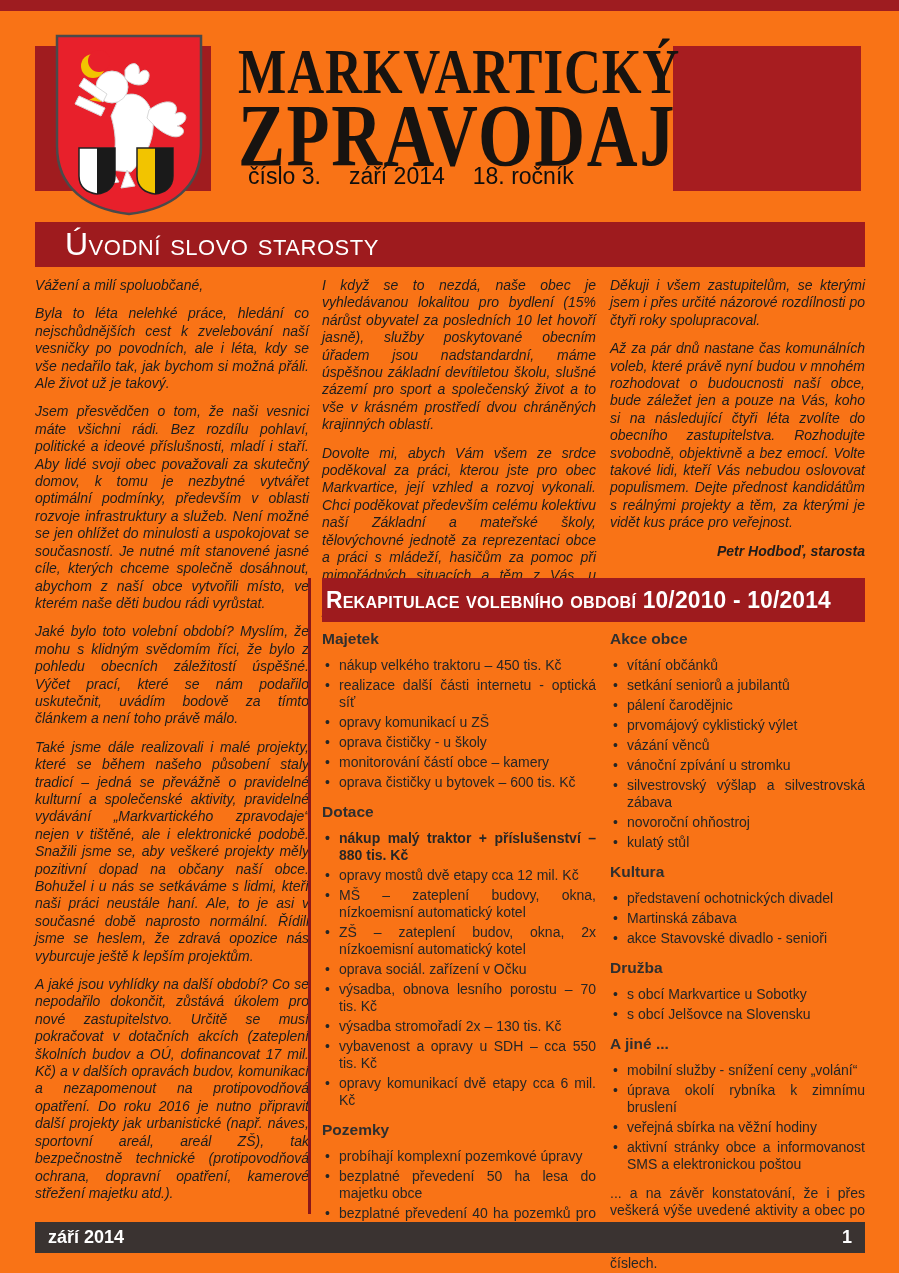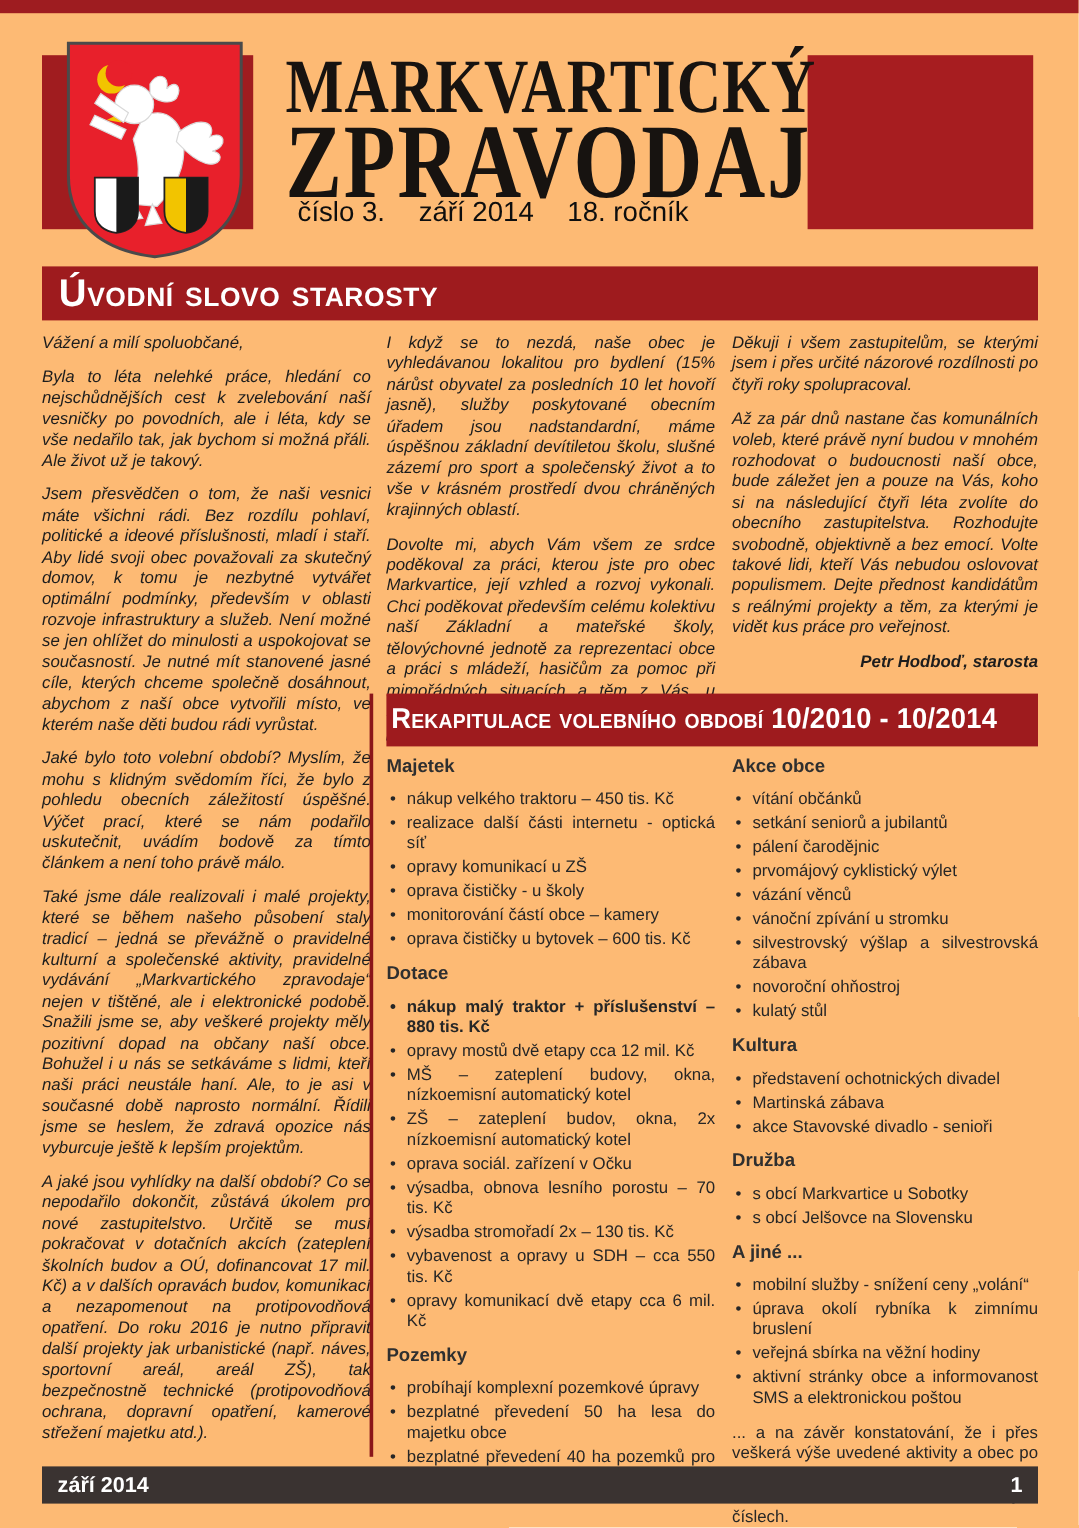--- a/index.html
+++ b/index.html
@@ -1,17 +1,17 @@
 <!DOCTYPE html>
 <html lang="cs"><head>
 <meta charset="utf-8">
 <style>
   html,body { margin:0; padding:0; background:#ffffff; }
   .page {
-    position:relative; width:899px; height:1273px; background:#fdba74;
+    position:relative; width:899px; height:1273px; background:#f97316;
     font-family:"Liberation Sans", sans-serif; overflow:hidden;
   }
   
   .topbar { position:absolute; left:0; top:0; width:899px; height:11px; background:#9e1c20; }
 
   
   .crest-bg { position:absolute; left:35px; top:46px; width:176px; height:145px; background:#a01c1f; }
   .right-block { position:absolute; left:673px; top:46px; width:188px; height:145px; background:#a71d20; }
   .crest { position:absolute; left:48px; top:30px; width:162px; height:190px; }
   .title1 {
@@ -28,21 +28,21 @@
     position:absolute; left:248px; top:163px; display:flex; gap:28px;
     font-size:23px; color:#0e0e0e; white-space:nowrap;
   }
 
   
   .section-bar {
     position:absolute; background:#9e1b1e; color:#ffffff; display:flex; align-items:center;
     box-sizing:border-box;
   }
   .bar1 { left:35px; top:222px; width:830px; height:45px; padding-left:14px; }
-  .bar1 span { font-variant:small-caps; font-weight:700; font-size:32px; letter-spacing:0.5px; }
+  .bar1 span { font-variant:small-caps; font-weight:400; font-size:32px; letter-spacing:0.5px;margin-left:16px; }
   .bar2 { left:322px; top:578px; width:543px; height:44px; padding-left:4px; }
   .bar2 span { font-variant:small-caps; font-weight:700; font-size:24px; letter-spacing:0.2px;
                transform:scaleX(0.95); transform-origin:left center; white-space:nowrap; }
 
   
   .textcol { position:absolute; font-style:italic; color:#1d1d1d; font-size:14px;
              line-height:17.4px; text-align:justify; }
   .textcol p { margin:0 0 11px 0; }
   .col1 { left:35px;  top:277px; width:274px; }
   .col2 { left:322px; top:277px; width:274px; }

